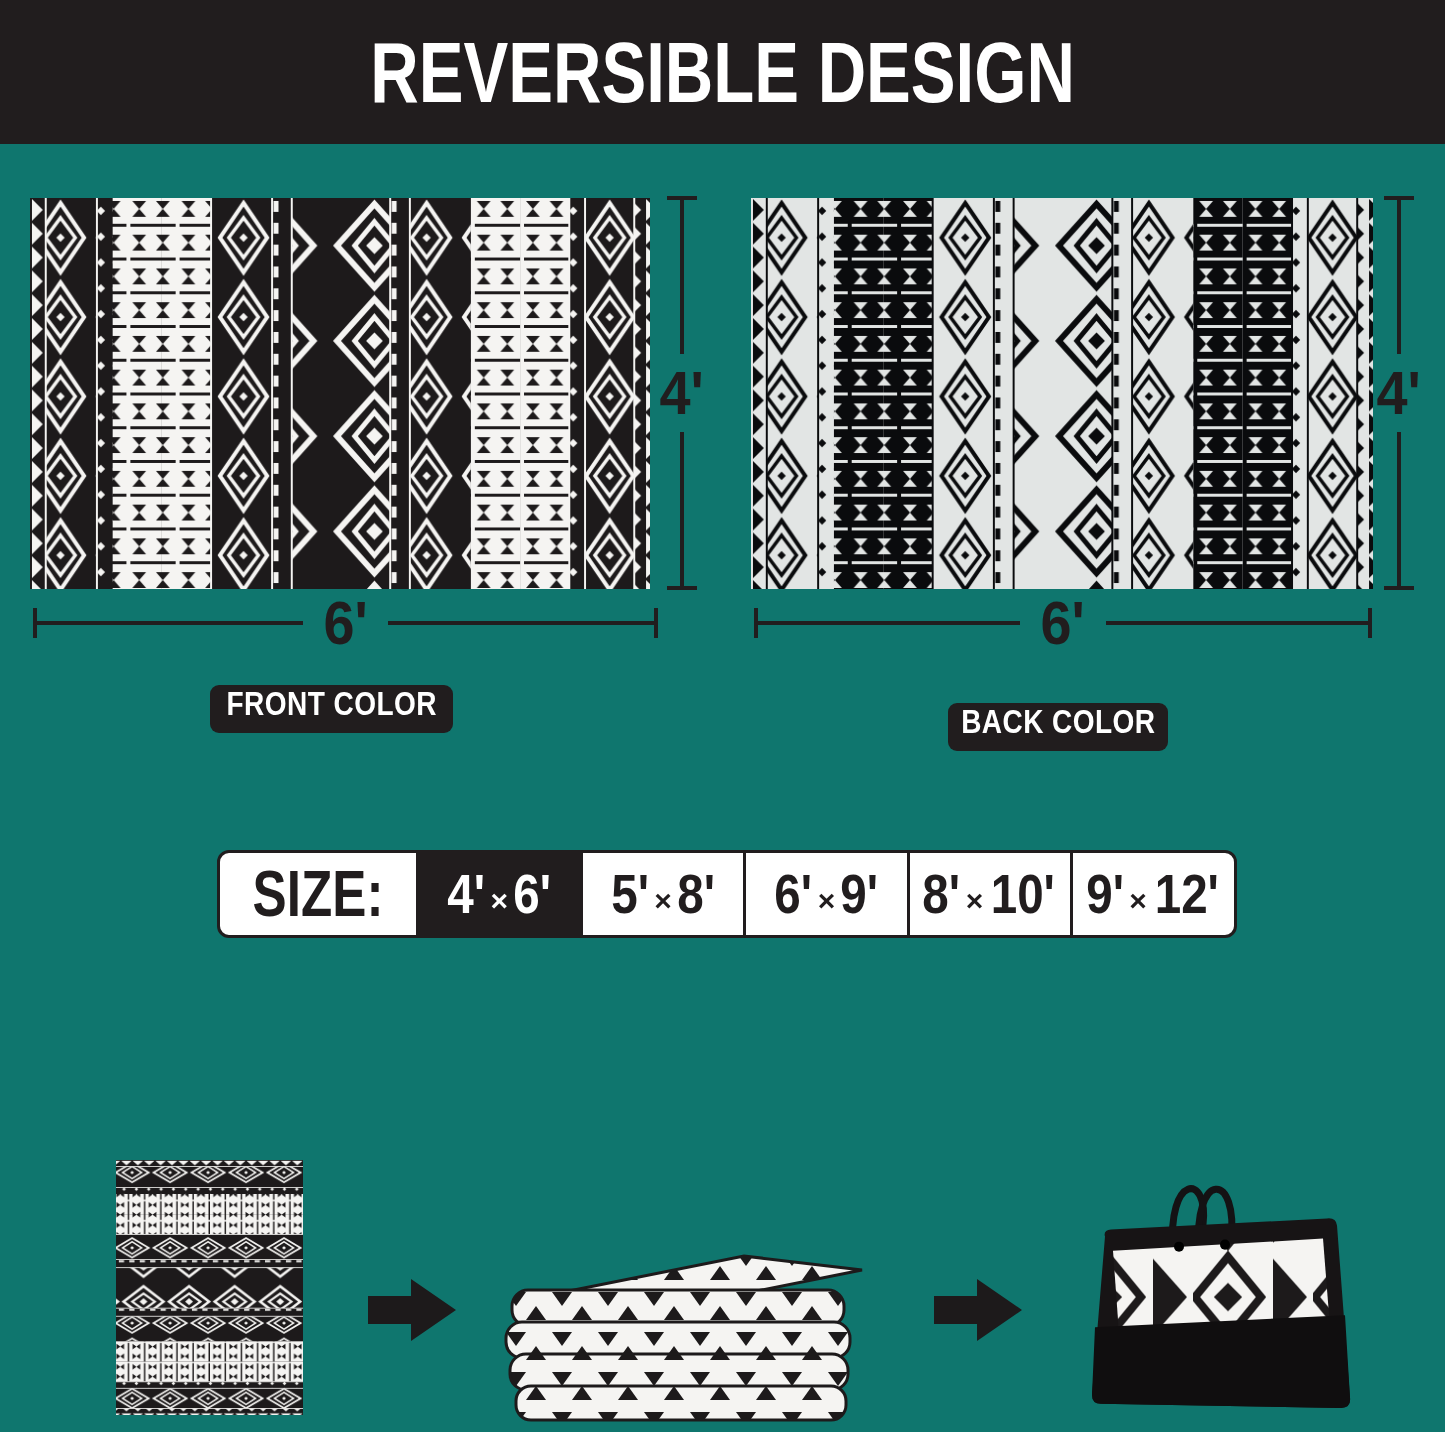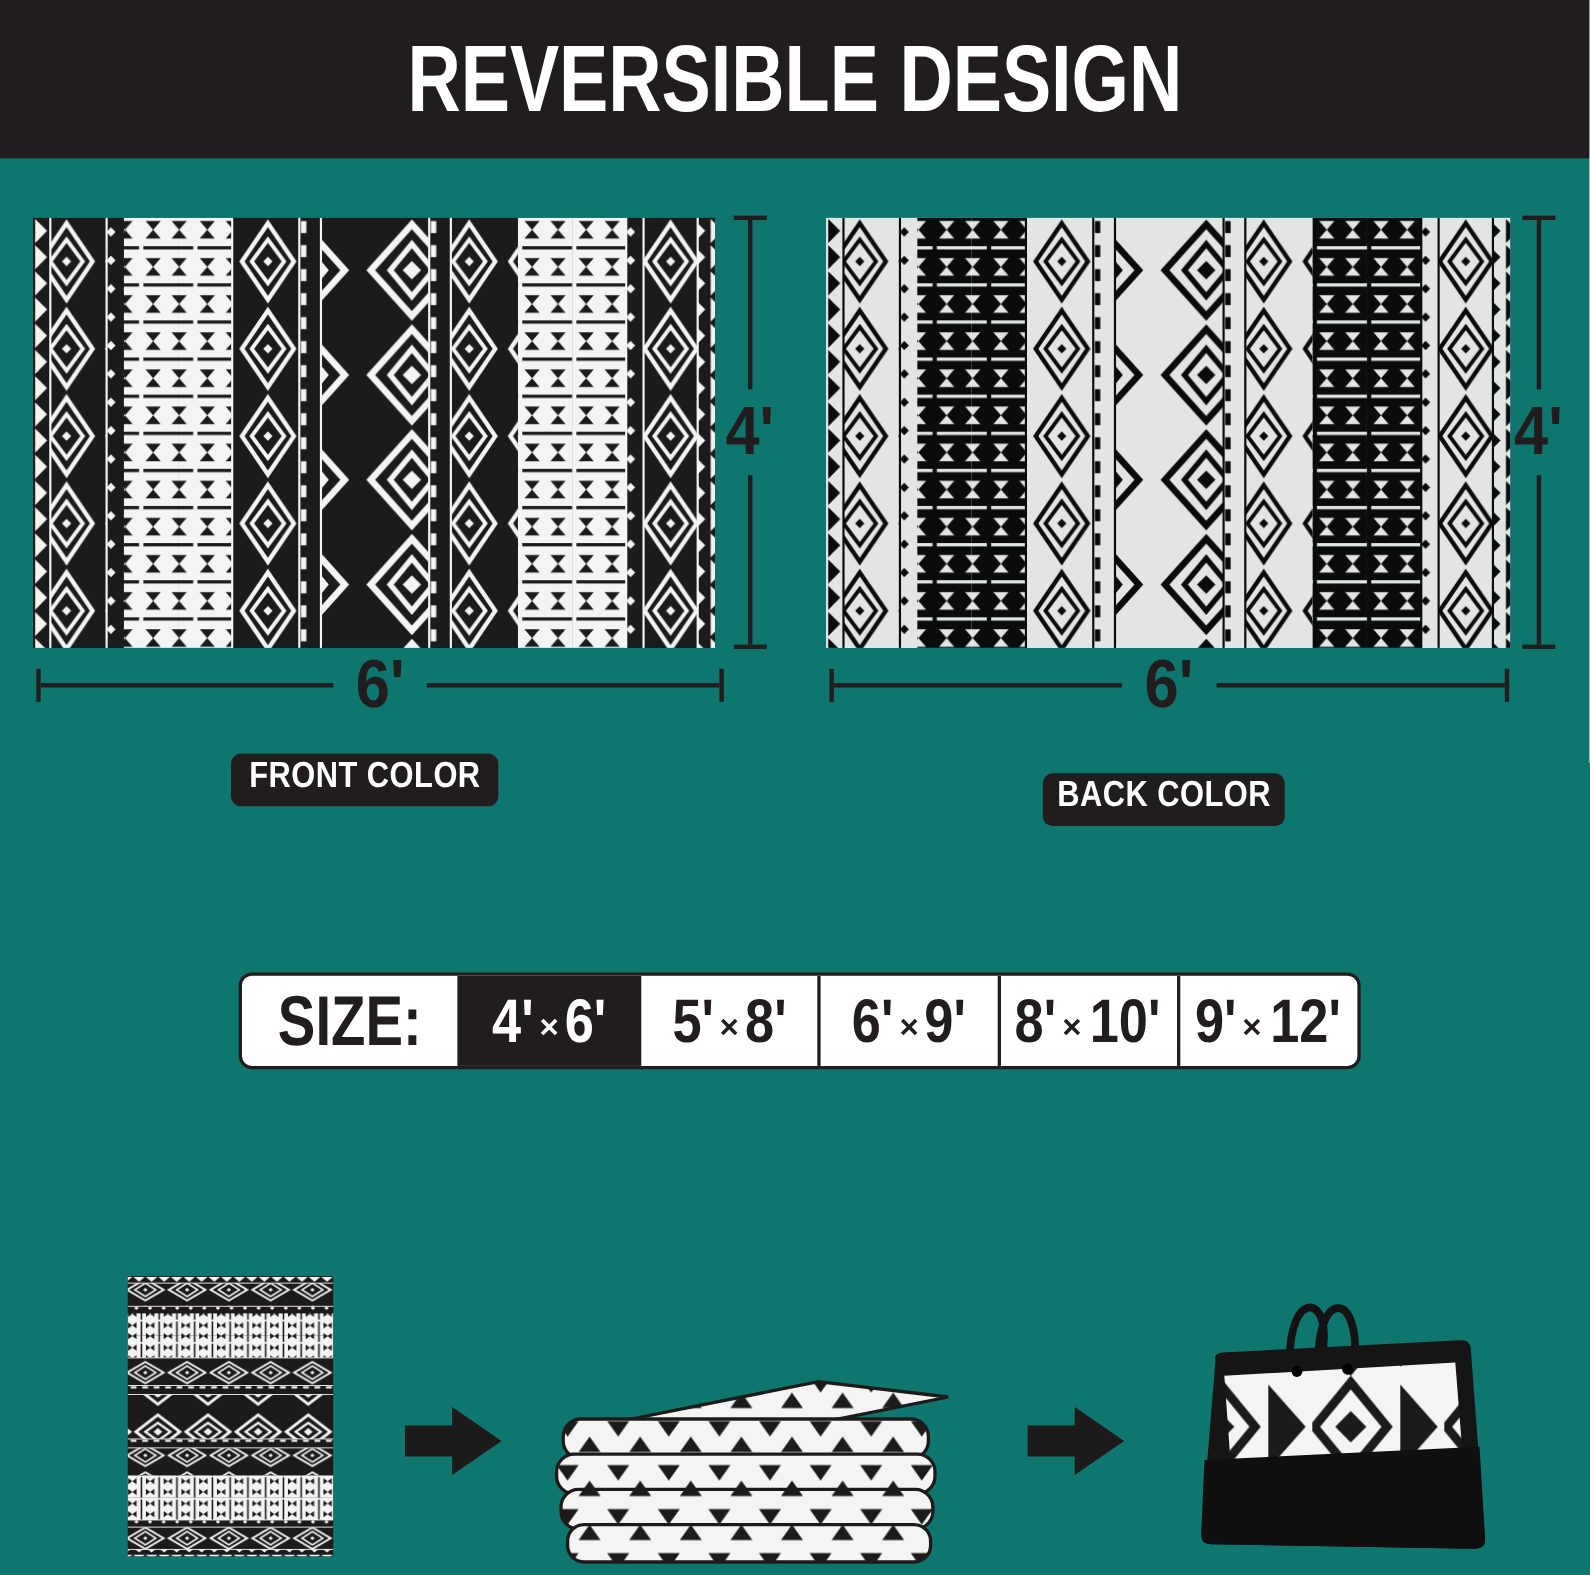--- a/index.html
+++ b/index.html
@@ -39,21 +39,21 @@
   #hdim-right { left:754px; top:585px; width:618px; }
   
   .color-badge { position:absolute; height:48px; background:#211d1e; color:#fff;
                  border-radius:9px; display:flex; align-items:flex-start; justify-content:center; }
   .color-badge span { font-weight:bold; font-size:33px; transform:scaleX(.85); white-space:nowrap; letter-spacing:.5px; }
   #front-badge { left:210px; top:685px; width:243px; }
   #back-badge  { left:948px; top:685px; width:220px;margin-top:18px; }
   
   #size-table { position:absolute; left:217px; top:850px; width:1020px; height:88px;
                 border:3px solid #211d1e; border-radius:12px; background:#fff;
-                display:flex; overflow:hidden;margin-top:34px; }
+                display:flex; overflow:hidden; }
   #size-table .size-label { width:196px; display:flex; align-items:center; justify-content:center;
                 font-weight:bold; font-size:64px; transform:scaleX(.8); white-space:nowrap; }
   .size-cell { flex:1; display:flex; align-items:center; justify-content:center;
                border-left:3px solid #211d1e; font-weight:bold; }
   .size-cell .sz { font-size:56px; line-height:1; transform:scaleX(.85); }
   .size-cell .sx { font-size:30px; line-height:1; margin:14px 2px 0 2px; }
   .size-cell.selected { background:#211d1e; color:#fff; border-left-color:#211d1e; }
   .size-cell.selected + .size-cell { border-left-color:#211d1e; }
   
   .step { position:absolute; }

